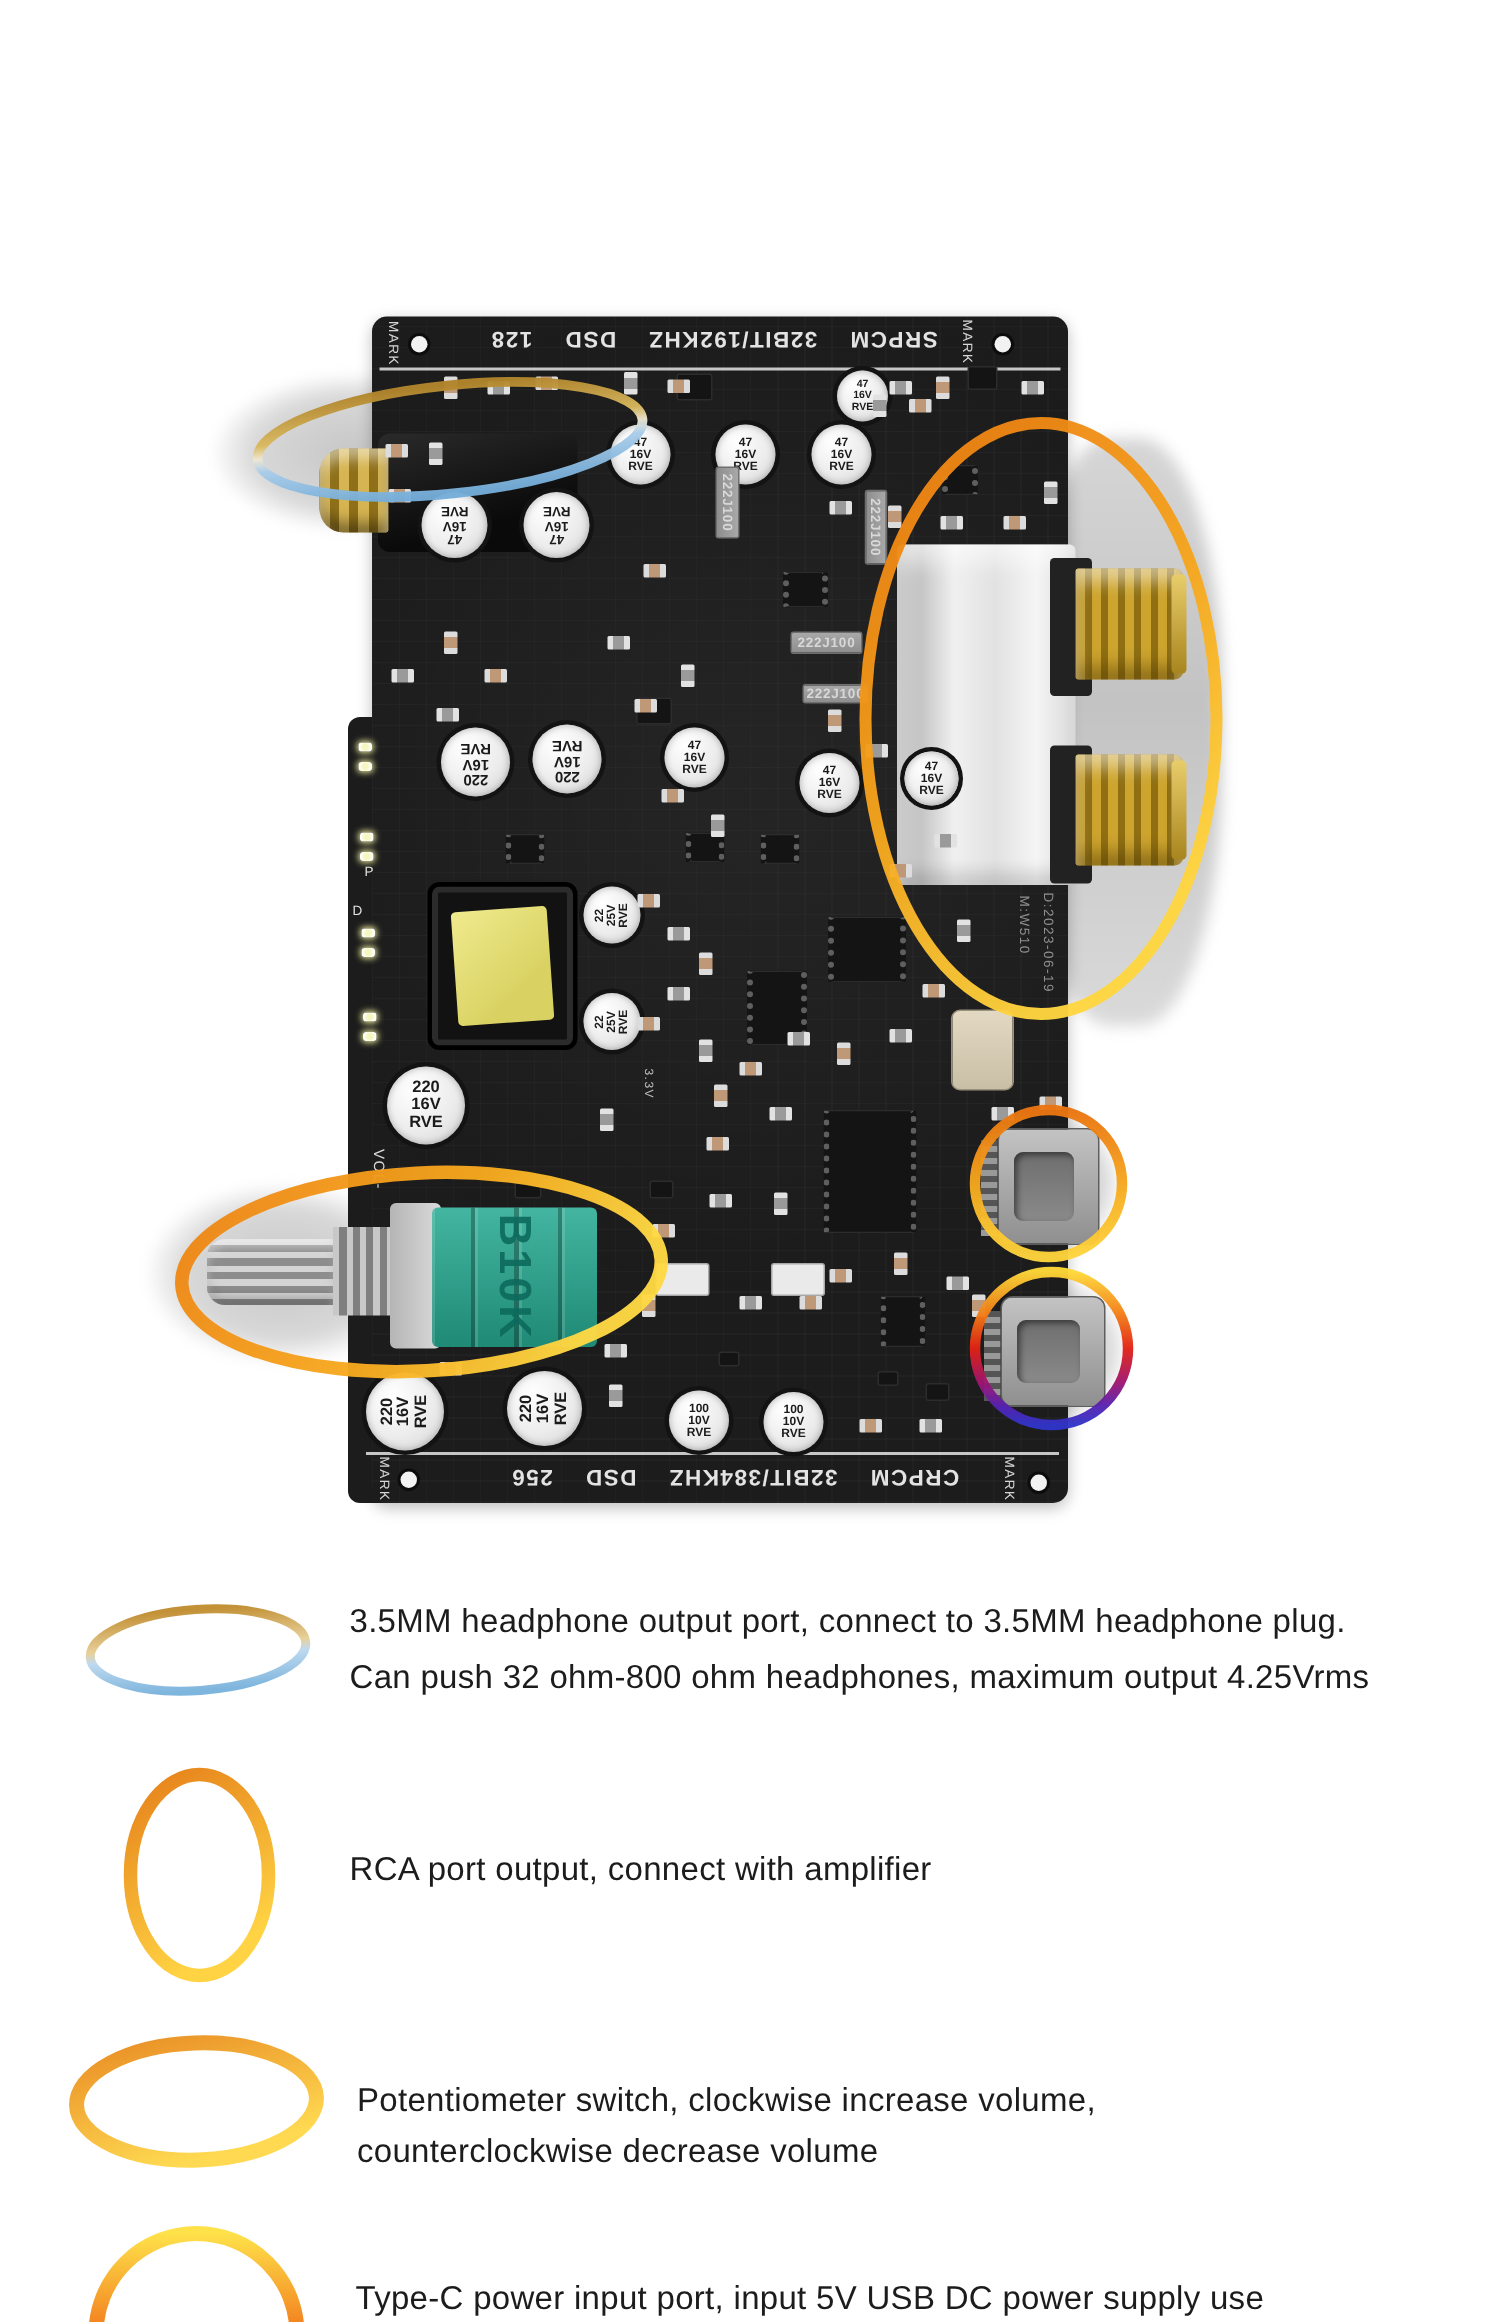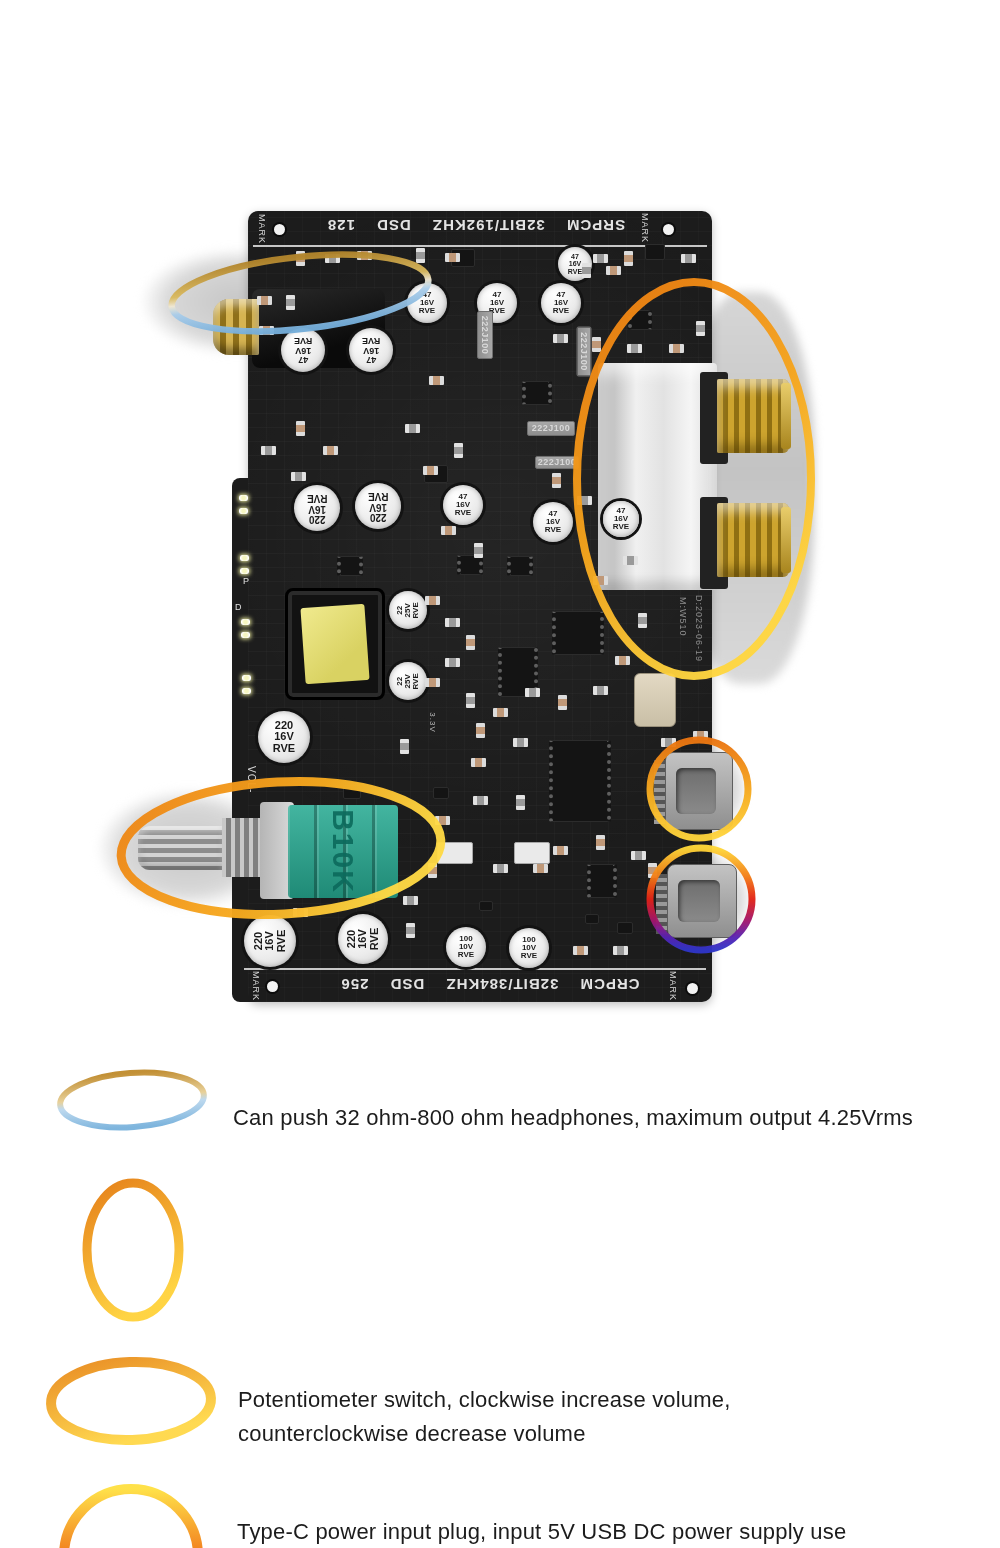--- a/index.html
+++ b/index.html
@@ -473,17 +473,19 @@
       <ellipse cx="694" cy="479" rx="117" ry="197" fill="none" stroke="url(#hg1)" stroke-width="8" stroke-opacity="0.96"></ellipse>
       <ellipse cx="281" cy="848" rx="160" ry="66" fill="none" stroke="url(#hg2)" stroke-width="9" stroke-opacity="0.96" transform="rotate(-3 281 848)"></ellipse>
       <circle cx="699" cy="789" r="49" fill="none" stroke="url(#hg3)" stroke-width="7" stroke-opacity="0.96"></circle>
       <circle cx="701" cy="899" r="51" fill="none" stroke="url(#hg4)" stroke-width="7" stroke-opacity="0.96"></circle>
       <ellipse cx="132" cy="1100" rx="72" ry="27" fill="none" stroke="url(#hg5)" stroke-width="6" stroke-opacity="0.96" transform="rotate(-4 132 1100)"></ellipse>
       <ellipse cx="133" cy="1250" rx="46" ry="67" fill="none" stroke="url(#hg6)" stroke-width="9" stroke-opacity="0.96"></ellipse>
       <ellipse cx="131" cy="1401" rx="80" ry="39" fill="none" stroke="url(#hg7)" stroke-width="10" stroke-opacity="0.96" transform="rotate(-2 131 1401)"></ellipse>
       <circle cx="131" cy="1556" r="67" fill="none" stroke="url(#hg8)" stroke-width="10" stroke-opacity="0.96"></circle>
     </svg>
 
+  <div class="annot-line" id="a1l1">3.5MM headphone output port, connect to 3.5MM headphone plug.</div>
   <div class="annot-line" id="a1l2">Can push 32 ohm-800 ohm headphones, maximum output 4.25Vrms</div>
+  <div class="annot-line" id="a2l1">RCA port output, connect with amplifier</div>
   <div class="annot-line" id="a3l1">Potentiometer switch, clockwise increase volume,</div>
   <div class="annot-line" id="a3l2">counterclockwise decrease volume</div>
-  <div class="annot-line" id="a4l1">Type-C power input plug, input 5V USB DC power supply use</div>
+  <div class="annot-line" id="a4l1">Type-C power input port, input 5V USB DC power supply use</div>
 </div>
 
 </body></html>

